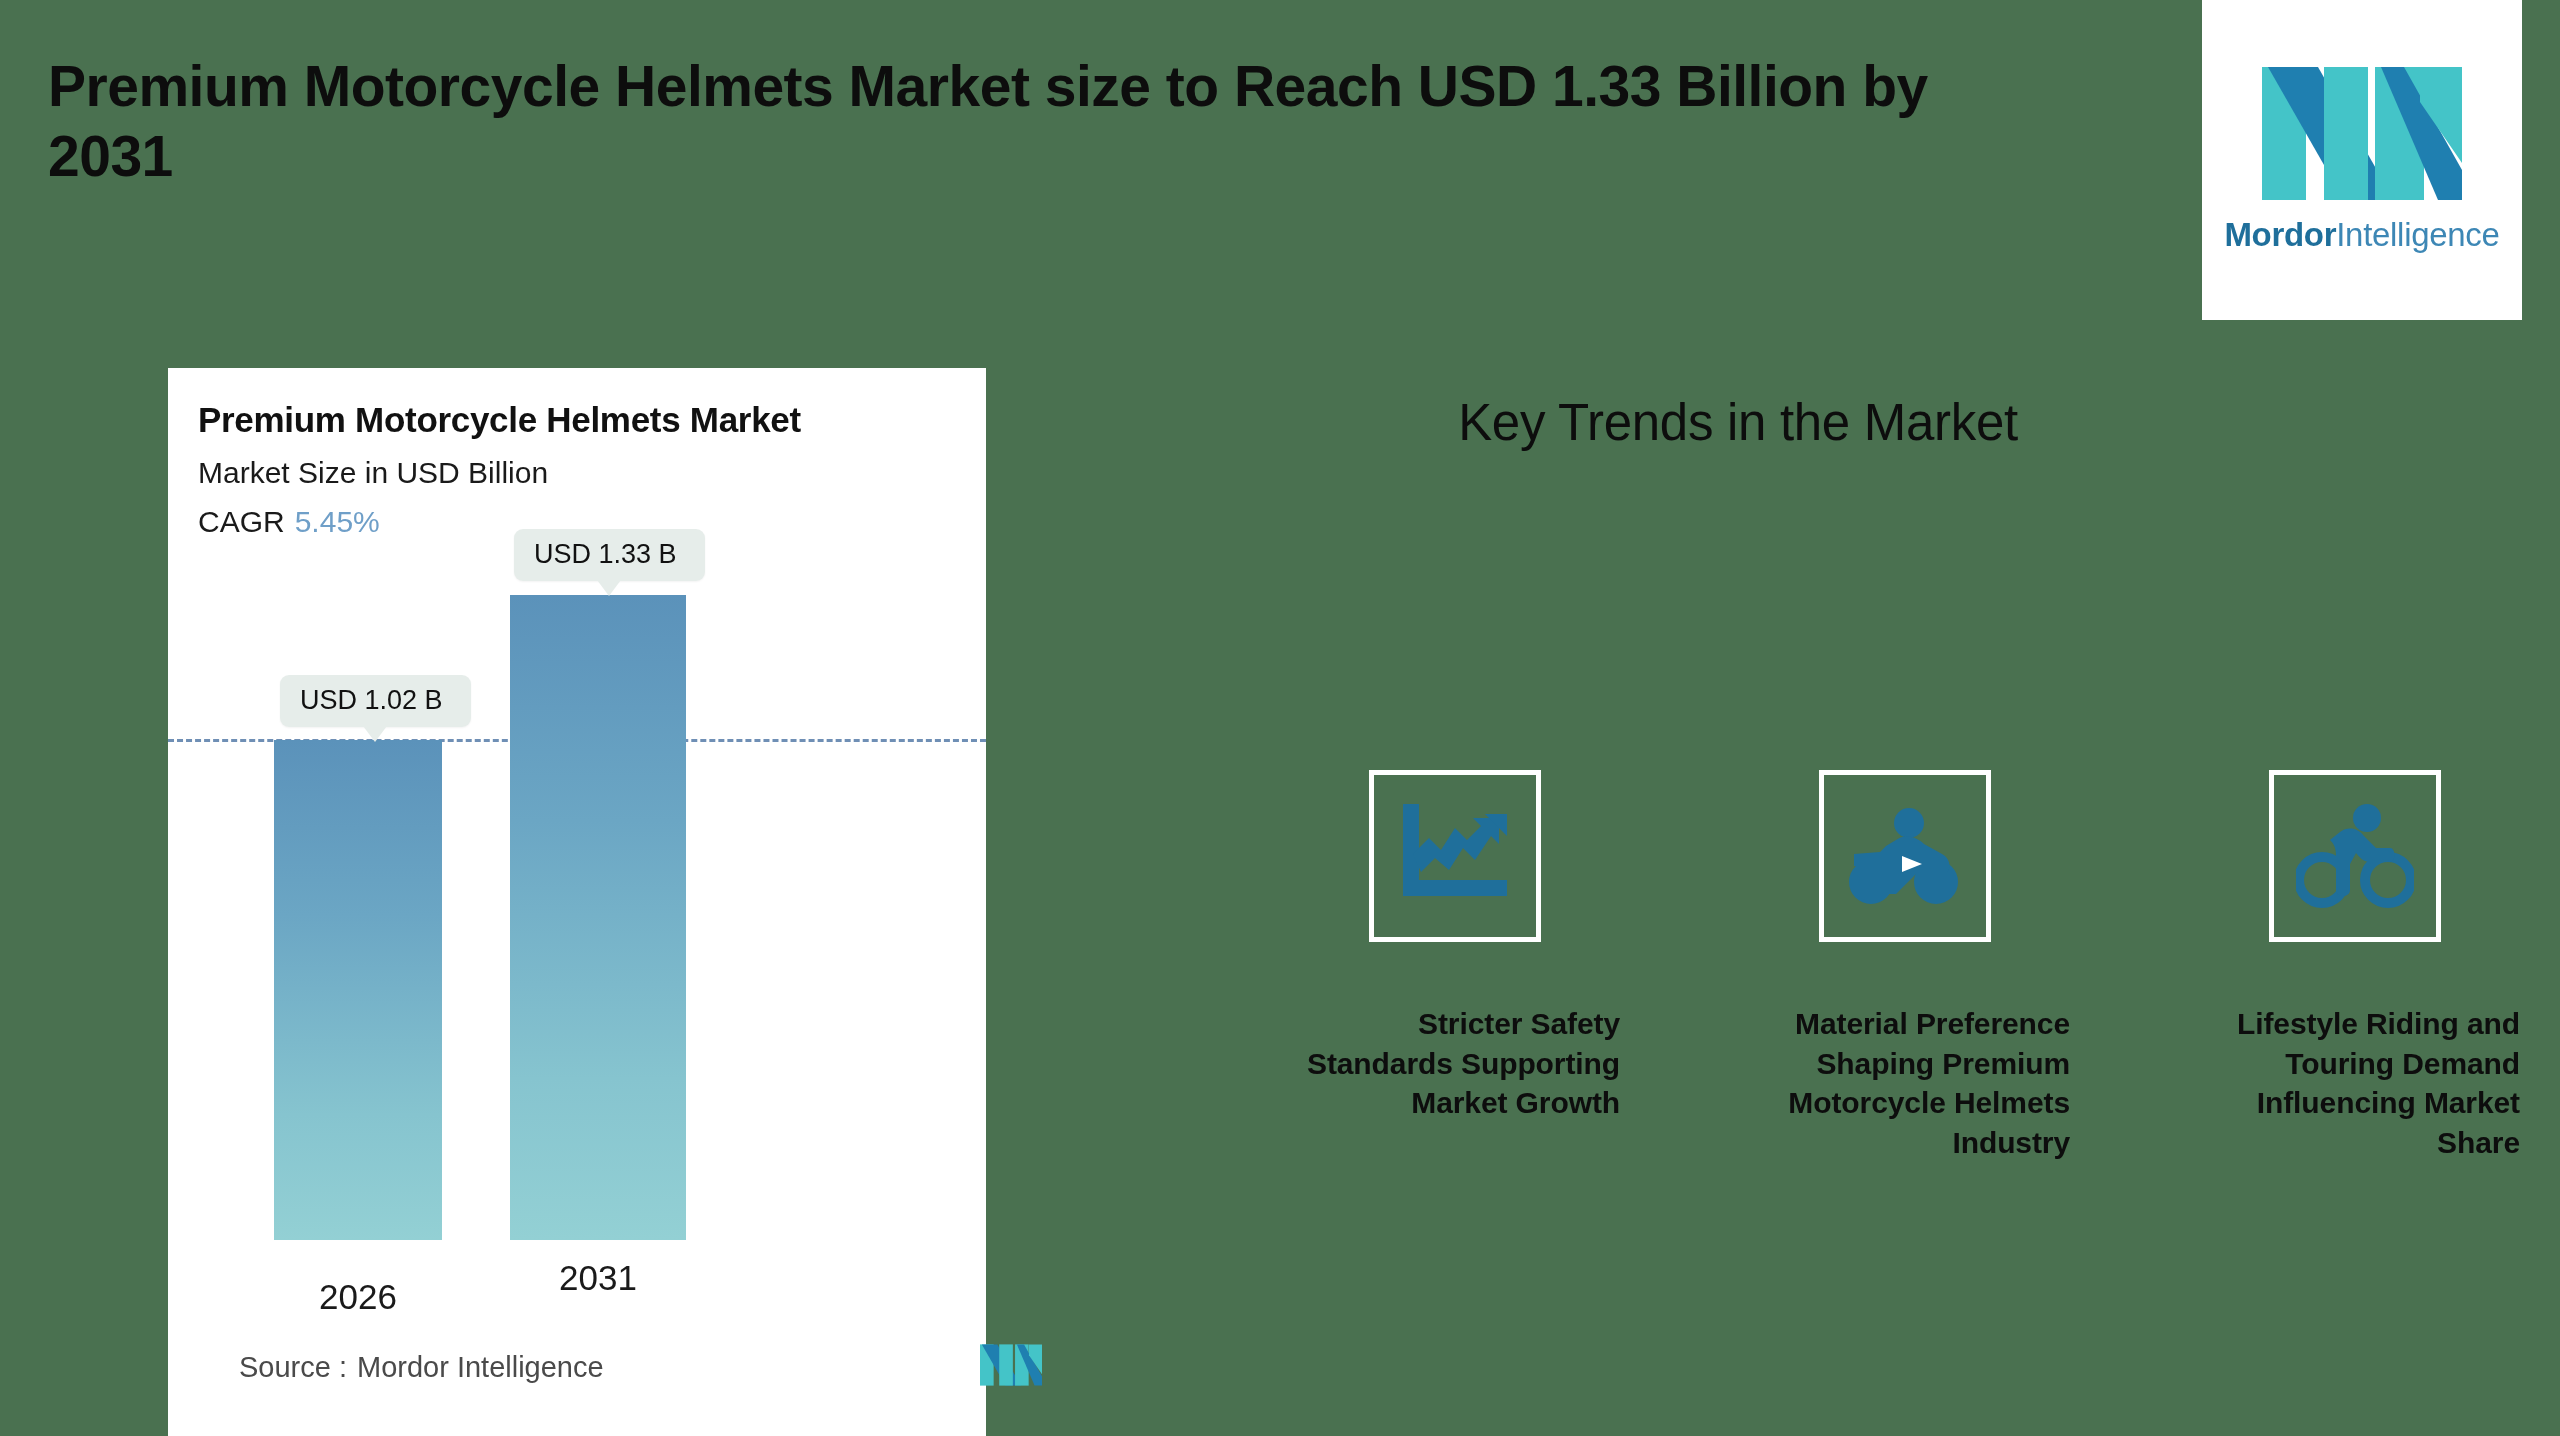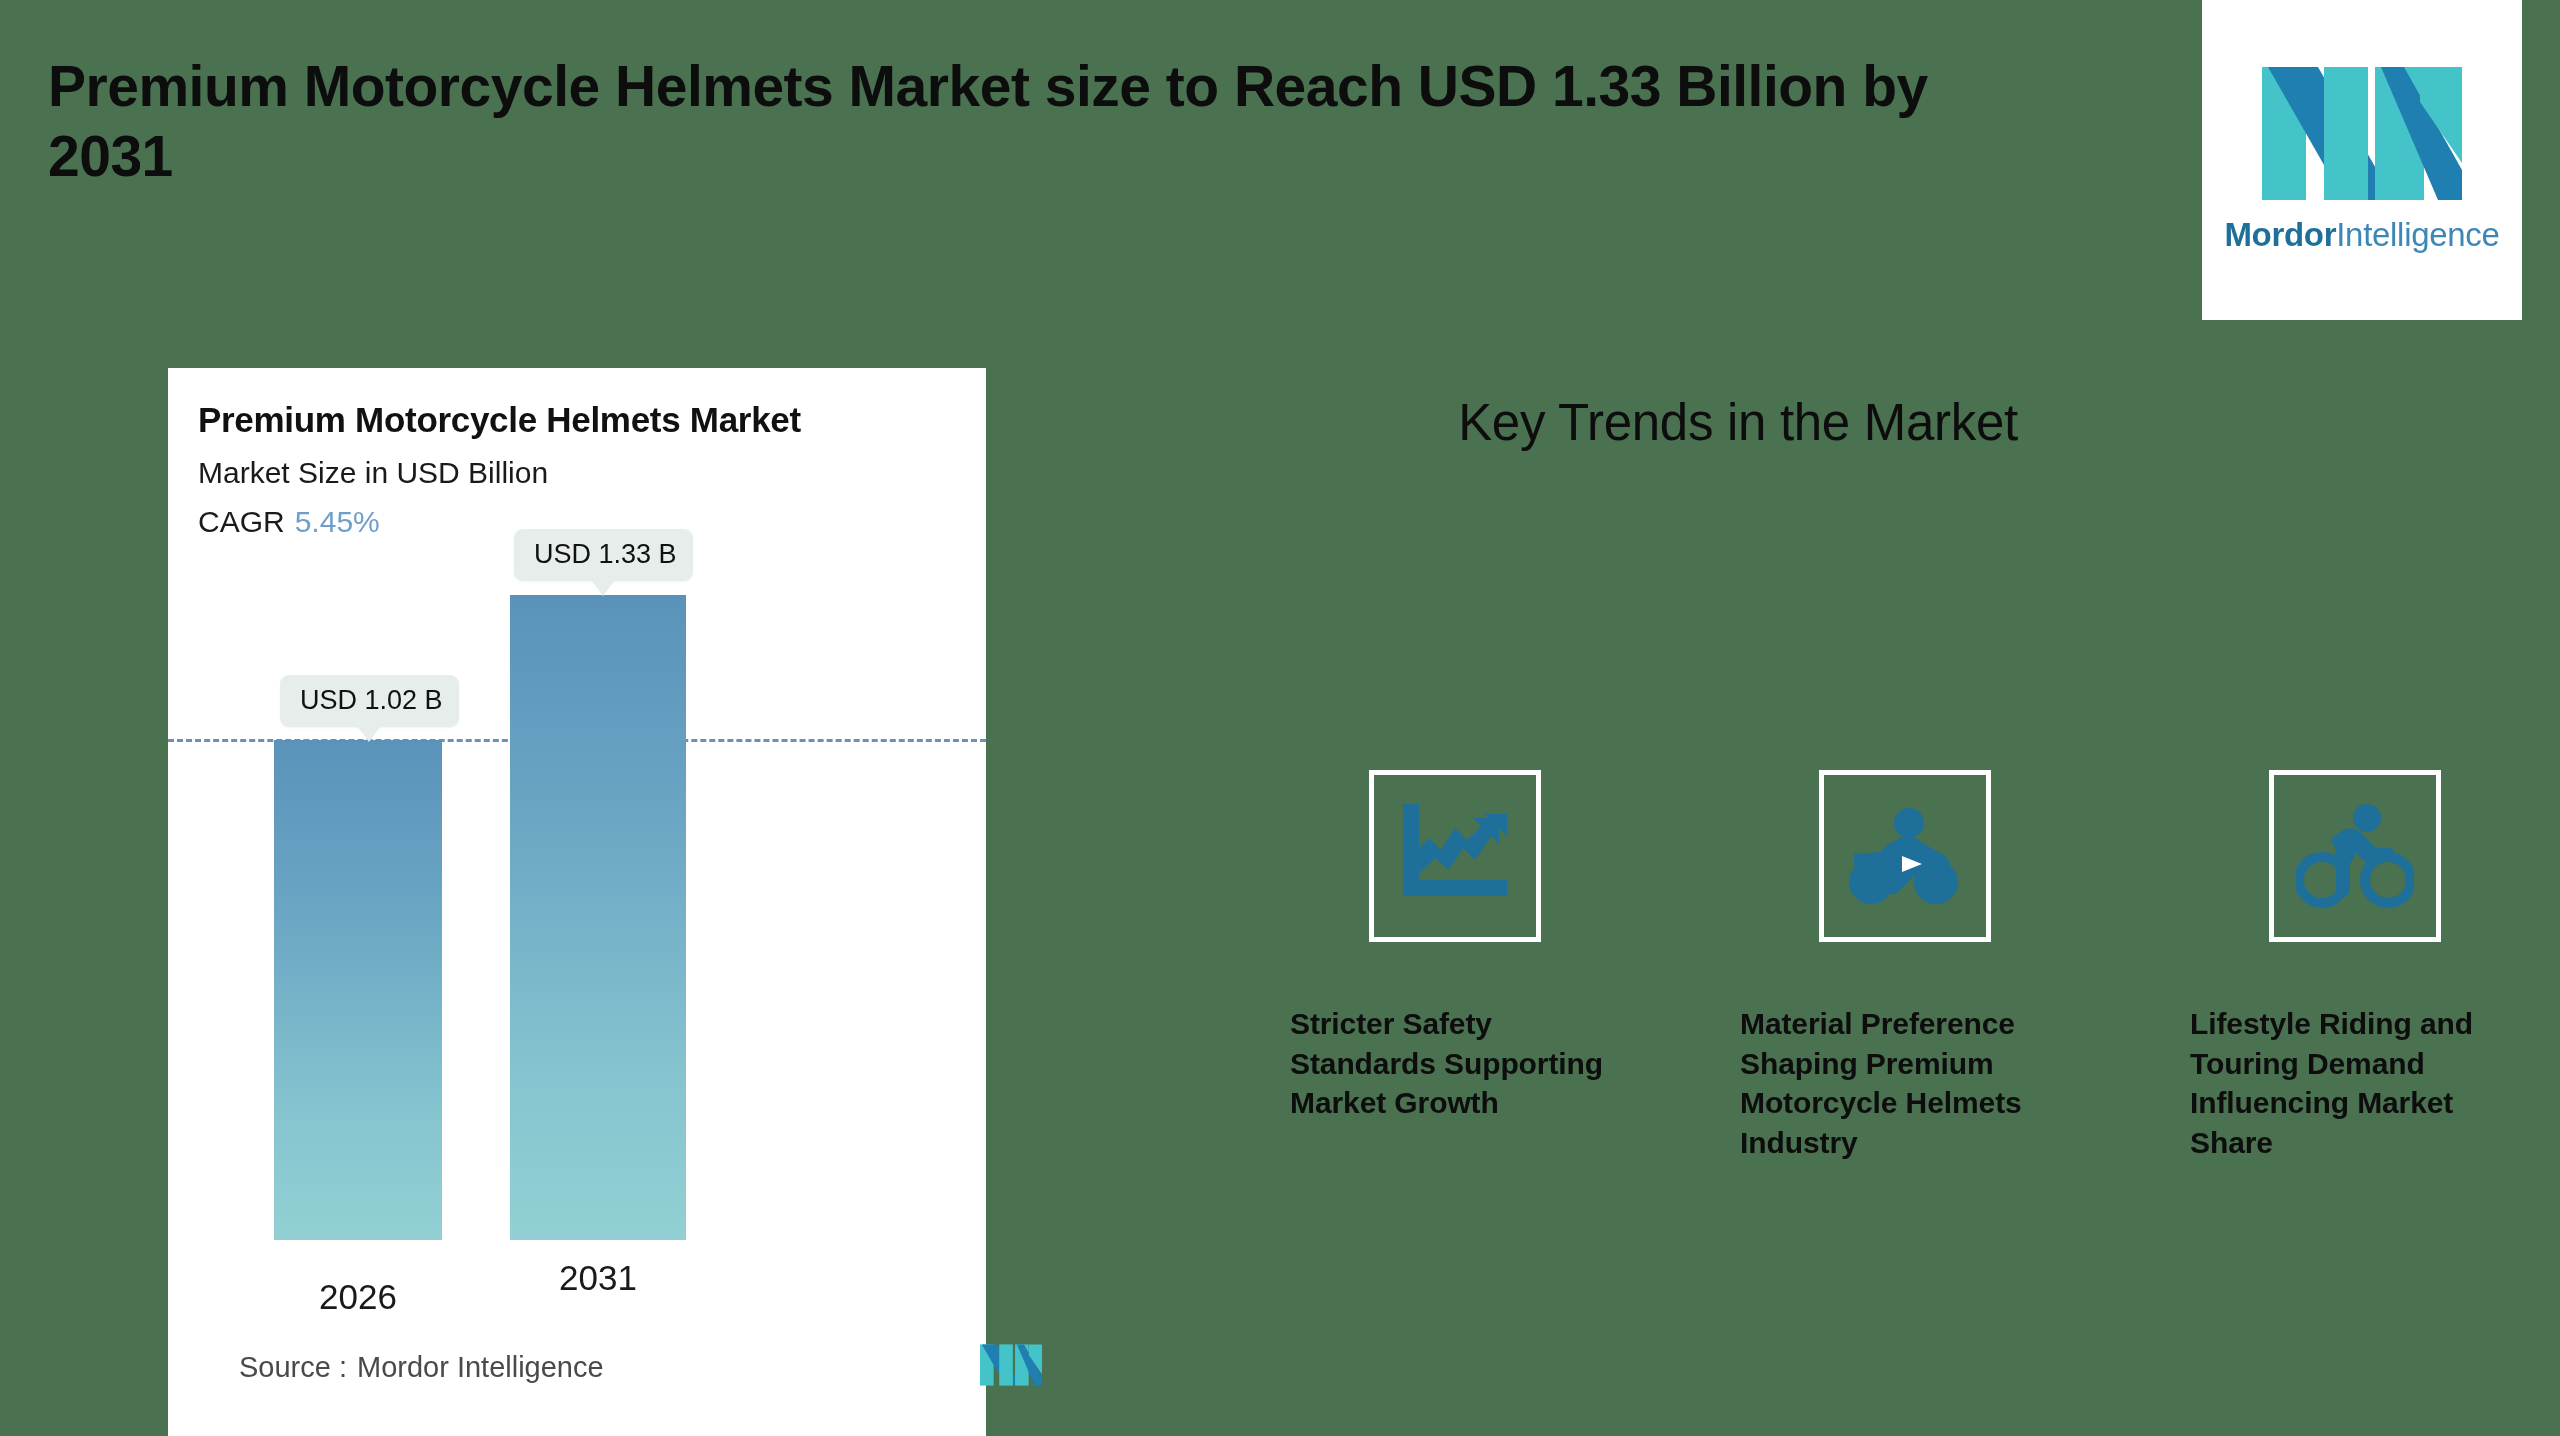--- a/index.html
+++ b/index.html
@@ -111,21 +111,21 @@
     bottom: 0;
     background: linear-gradient(to bottom, #5b92ba 0%, #6ba6c4 35%, #86c4cf 75%, #93d0d4 100%);
   }
   .bar-2026 { left: 106px; width: 168px; height: 500px; }
   .bar-2031 { left: 342px; width: 176px; height: 645px; }
 
   .tip {
     position: absolute;
     background: #e6edea;
     border-radius: 9px;
-    padding: 10px 16px 11px 20px;
+    padding: 10px 28px 11px 20px;
     font-size: 27px;
     color: #111111;
     white-space: nowrap;
     box-shadow: 0 1px 2px rgba(0,0,0,0.05);
   }
   .tip:after {
     content: "";
     position: absolute;
     left: 50%;
     bottom: -15px;
@@ -195,21 +195,21 @@
     height: 172px;
     border: 5px solid #ffffff;
     box-sizing: border-box;
     display: flex;
     align-items: center;
     justify-content: center;
   }
   .trend-icon-frame svg { display:block; }
   .trend-label {
     margin-top: 62px;
-    text-align: left;
+    text-align: right;
     font-size: 30px;
     font-weight: bold;
     line-height: 1.32;
     color: #0d0d0d;
     letter-spacing: -0.1px;
   }
 </style>
 </head>
 <body>
 

